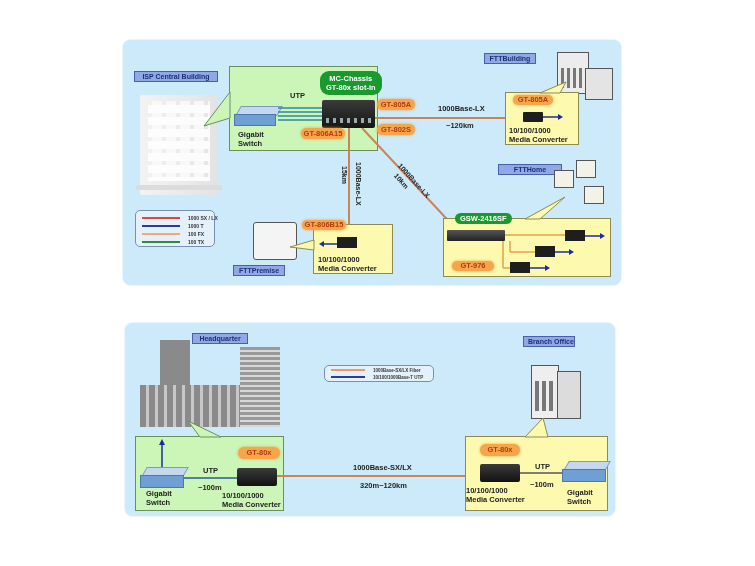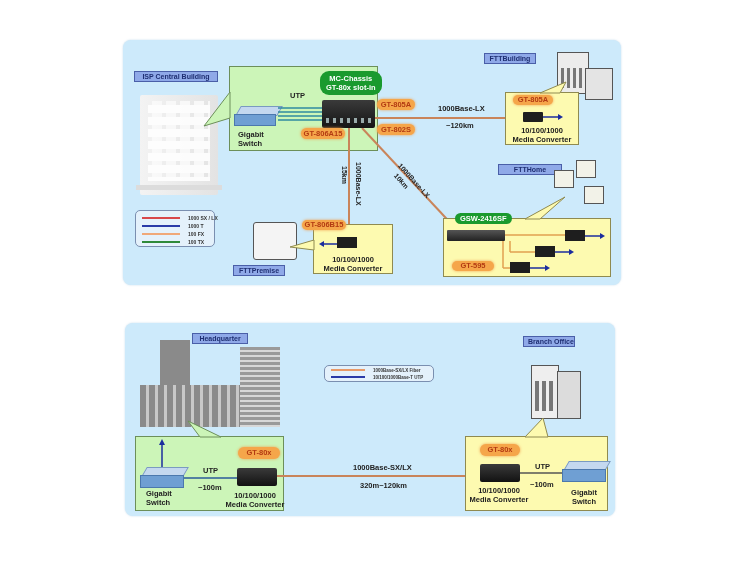--- a/index.html
+++ b/index.html
@@ -4,21 +4,21 @@
 <style>
   html, body { margin:0; padding:0; background:#ffffff; }
   body { width:755px; height:566px; position:relative; overflow:hidden; font-family:"Liberation Sans", sans-serif; }
   .panel { position:absolute; background:#cdeafb; border-radius:8px; box-shadow: 0 0 2px rgba(150,190,220,0.6); }
   .abs { position:absolute; }
   .tag-blue { position:absolute; background:#8fa9e8; border:1px solid #4a5fa8; color:#1f2f72; font-size:7px; font-weight:bold; padding:1px 4px; box-sizing:border-box; text-align:center; white-space:nowrap; }
   .tag-orange { position:absolute; background:#f5a64a; color:#b33a12; font-size:7.5px; font-weight:bold; border-radius:7px; text-align:center; box-shadow:0 0 3px #f0a050; white-space:nowrap; }
   .tag-green { position:absolute; background:#1a9a2e; color:#ffffff; font-size:7.5px; font-weight:bold; border-radius:9px; text-align:center; line-height:9px; padding:3px 6px; white-space:nowrap; }
   .box-green { position:absolute; background:#ccf5b8; border:1px solid #6c8f5a; box-sizing:border-box; }
   .box-yellow { position:absolute; background:#fdfab0; border:1px solid #8f8a50; box-sizing:border-box; }
-  .lbl { position:absolute; font-size:7.5px; font-weight:bold; color:#222; text-align:center; line-height:9px; white-space:nowrap; }
+  .lbl { position:absolute; font-size:7.5px; font-weight:bold; color:#222; line-height:9px; white-space:nowrap; }
   svg { position:absolute; left:0; top:0; overflow:visible; }
   .legend { position:absolute; background:#e4f1fb; border:1px solid #7a8fb0; border-radius:5px; box-sizing:border-box; }
   .legend-row { position:absolute; left:6px; height:8px; display:flex; align-items:center; }
   .legend-line { width:38px; height:2px; margin-right:8px; }
   .legend-text { font-size:5px; font-weight:bold; color:#333; white-space:nowrap; }
   .rot { position:absolute; font-size:7px; font-weight:bold; color:#222; white-space:nowrap; transform-origin:left top; }
 </style>
 </head>
 <body>
 
@@ -120,21 +120,21 @@
   <line x1="585" y1="236" x2="600" y2="236" stroke="#1b2c9e" stroke-width="1.5"></line>
     <polygon points="600,233 605,236 600,239" fill="#1b2c9e"></polygon>
   <line x1="554" y1="252" x2="569" y2="252" stroke="#1b2c9e" stroke-width="1.5"></line>
     <polygon points="569,249 574,252 569,255" fill="#1b2c9e"></polygon>
   <line x1="530" y1="268" x2="545" y2="268" stroke="#1b2c9e" stroke-width="1.5"></line>
     <polygon points="545,265 550,268 545,271" fill="#1b2c9e"></polygon>
 </svg>
 <div class="abs" style="left:565px; top:230px; width:20px; height:11px; background:#1e1e1e;"></div>
 <div class="abs" style="left:535px; top:246px; width:20px; height:11px; background:#1e1e1e;"></div>
 <div class="abs" style="left:510px; top:262px; width:20px; height:11px; background:#1e1e1e;"></div>
-<div class="tag-orange" style="left:452px; top:261px; width:42px; height:10px; line-height:10px;">GT-595</div>
+<div class="tag-orange" style="left:452px; top:261px; width:42px; height:10px; line-height:10px;">GT-976</div>
 
 <div class="abs" style="left:253px; top:222px; width:42px; height:36px; background:#f4f4f4; border:1px solid #555; border-radius:3px;"></div>
 <div class="tag-blue" style="left:233px; top:265px; width:52px;">FTTPremise</div>
 <div class="box-yellow" style="left:313px; top:224px; width:80px; height:50px;"></div>
 <svg width="755" height="566">
   <polygon points="314,240 290,247 314,250" fill="#fdfab0" stroke="#8f8a50" stroke-width="1"></polygon>
 </svg>
 <div class="tag-orange" style="left:302px; top:220px; width:44px; height:10px; line-height:10px;">GT-806B15</div>
 <div class="abs" style="left:337px; top:237px; width:20px; height:11px; background:#1e1e1e;"></div>
 <svg width="755" height="566">

